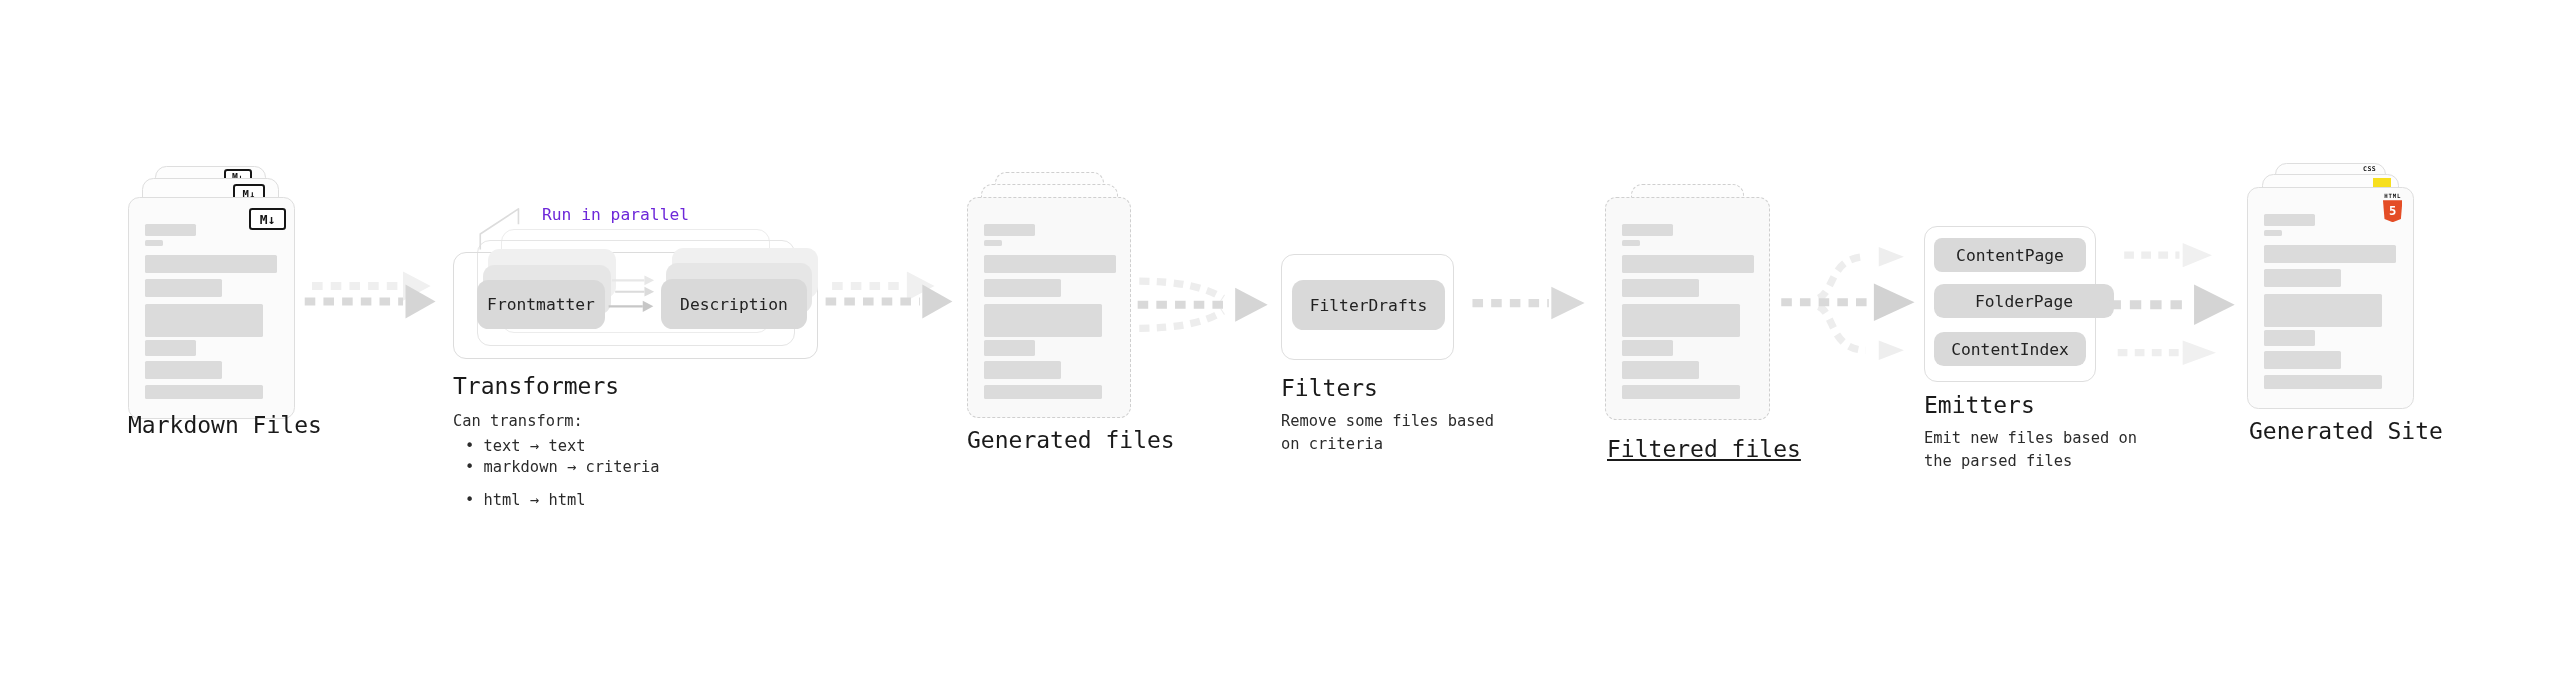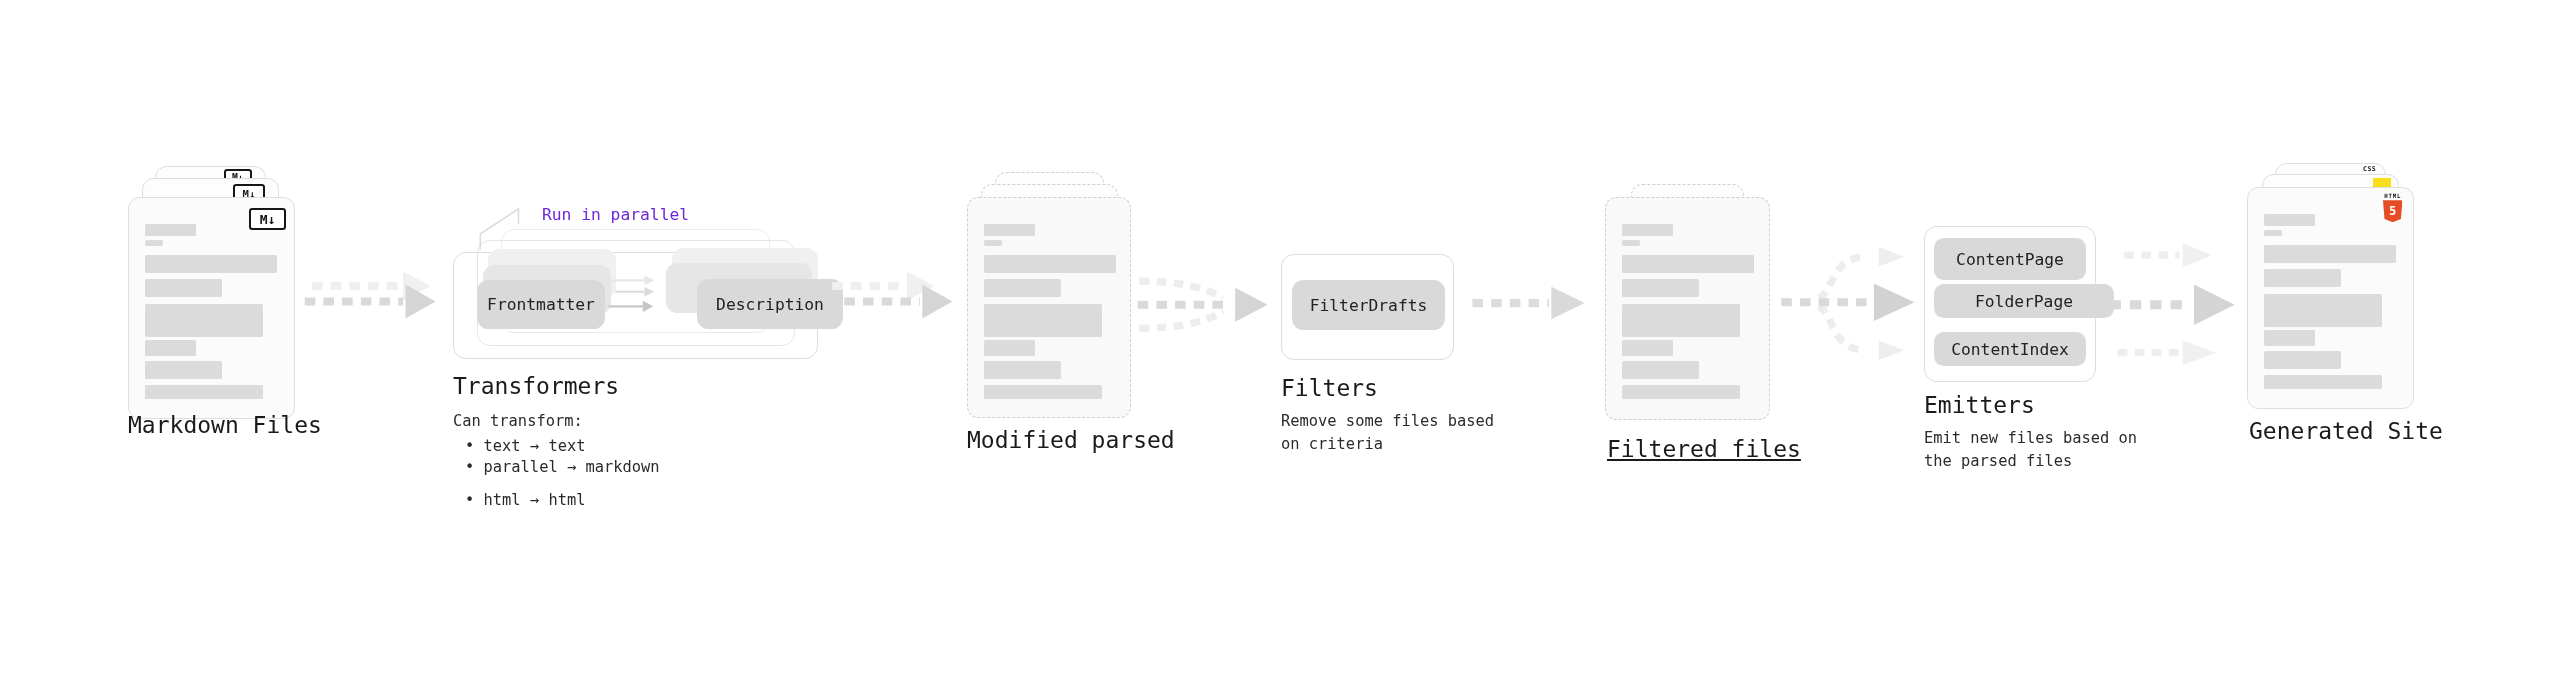--- a/index.html
+++ b/index.html
@@ -86,41 +86,41 @@
   <div class="container-box l3" style="left:501px; top:229px; width:269px; height:104px;"></div>
   <div class="container-box l2" style="left:477px; top:240px; width:318px; height:106px;"></div>
   <div class="container-box" style="left:453px; top:252px; width:365px; height:107px;"></div>
 
   <div class="btn ghost2" style="left:488px; top:249px; width:128px; height:49px;"></div>
   <div class="btn ghost1" style="left:483px; top:265px; width:128px; height:49px;"></div>
   <div class="btn ghost2" style="left:672px; top:248px; width:146px; height:50px;"></div>
   <div class="btn ghost1" style="left:666px; top:263px; width:146px; height:50px;"></div>
 
   <div class="btn" style="left:477px; top:280px; width:128px; height:49px;">Frontmatter</div>
-  <div class="btn" style="left:697px; top:279px; width:146px; height:50px;">Description</div>
+  <div class="btn" style="left:661px; top:279px; width:146px; height:50px;">Description</div>
 
   <div class="node-title" style="left:453px; top:373px;">Transformers</div>
   <div class="caption" style="left:453px; top:410px;">Can transform:</div>
   <div class="bullet-line" style="left:465px; top:436px;">• text → text</div>
-  <div class="bullet-line" style="left:465px; top:457px;">• parallel → markdown</div>
+  <div class="bullet-line" style="left:465px; top:457px;">• markdown → criteria</div>
   <div class="bullet-line" style="left:465px; top:478px;margin-top:12px;">• html → html</div>
 
   <div class="card dashed back" style="left:995px; top:172px; width:109px; height:211px;"></div>
   <div class="card dashed back" style="left:981px; top:184px; width:137px; height:211px;"></div>
   <div class="card dashed wire" style="left:967px; top:197px; width:164px; height:221px;">
       <div class="bar" style="left: 16.3px; top: 26px; width: 51px; height: 12.2px;"></div>
       <div class="bar" style="left: 16.3px; top: 42px; width: 18px; height: 5.7px;"></div>
       <div class="bar" style="left: 16.3px; top: 57px; width: 132px; height: 18px;"></div>
       <div class="bar" style="left: 16.3px; top: 81px; width: 77px; height: 18px;"></div>
       <div class="bar" style="left: 16.3px; top: 106px; width: 118px; height: 32.5px;"></div>
       <div class="bar" style="left: 16.3px; top: 142px; width: 51px; height: 16.3px;"></div>
       <div class="bar" style="left: 16.3px; top: 163px; width: 77px; height: 18px;"></div>
       <div class="bar" style="left: 16.3px; top: 187px; width: 118px; height: 14px;"></div>
     </div>
-  <div class="node-title" style="left:967px; top:427px;">Modified parsed</div>
+  <div class="node-title" style="left:967px; top:427px;">Generated files</div>
 
   <div class="panel" style="left:1281px; top:254px; width:173px; height:106px;"></div>
   <div class="btn" style="left:1292px; top:280px; width:153px; height:50px;">FilterDrafts</div>
   <div class="node-title" style="left:1281px; top:375px;">Filters</div>
   <div class="caption" style="left:1281px; top:410px;">Remove some files based
 on criteria</div>
 
   <div class="card dashed back" style="left:1631px; top:184px; width:113px; height:211px;"></div>
   <div class="card dashed wire" style="left:1605px; top:197px; width:165px; height:223px;">
       <div class="bar" style="left: 16.3px; top: 26px; width: 51px; height: 12.2px;"></div>
@@ -128,21 +128,21 @@
       <div class="bar" style="left: 16.3px; top: 57px; width: 132px; height: 18px;"></div>
       <div class="bar" style="left: 16.3px; top: 81px; width: 77px; height: 18px;"></div>
       <div class="bar" style="left: 16.3px; top: 106px; width: 118px; height: 32.5px;"></div>
       <div class="bar" style="left: 16.3px; top: 142px; width: 51px; height: 16.3px;"></div>
       <div class="bar" style="left: 16.3px; top: 163px; width: 77px; height: 18px;"></div>
       <div class="bar" style="left: 16.3px; top: 187px; width: 118px; height: 14px;"></div>
     </div>
   <div class="node-title" style="left:1607px; top:436px;text-decoration:underline;">Filtered files</div>
 
   <div class="panel" style="left:1924px; top:226px; width:172px; height:156px;"></div>
-  <div class="btn small" style="left:1934px; top:238px; width:152px; height:42px; font-size:16.3px;">ContentPage</div>
+  <div class="btn small" style="left:1934px; top:238px; width:152px; height:34px; font-size:16.3px;border-radius:8px;">ContentPage</div>
   <div class="btn small" style="left:1934px; top:284px; width:180px; height:34px; font-size:16.3px;">FolderPage</div>
   <div class="btn small" style="left:1934px; top:332px; width:152px; height:34px; font-size:16.3px;">ContentIndex</div>
   <div class="node-title" style="left:1924px; top:392px;">Emitters</div>
   <div class="caption" style="left:1924px; top:427px;">Emit new files based on
 the parsed files</div>
 
   <div class="card back" style="left:2275px; top:163px; width:111px; height:211px;">
     <div class="css-badge">
       <div class="css-word">CSS</div>
       <div class="css-underline"></div>

